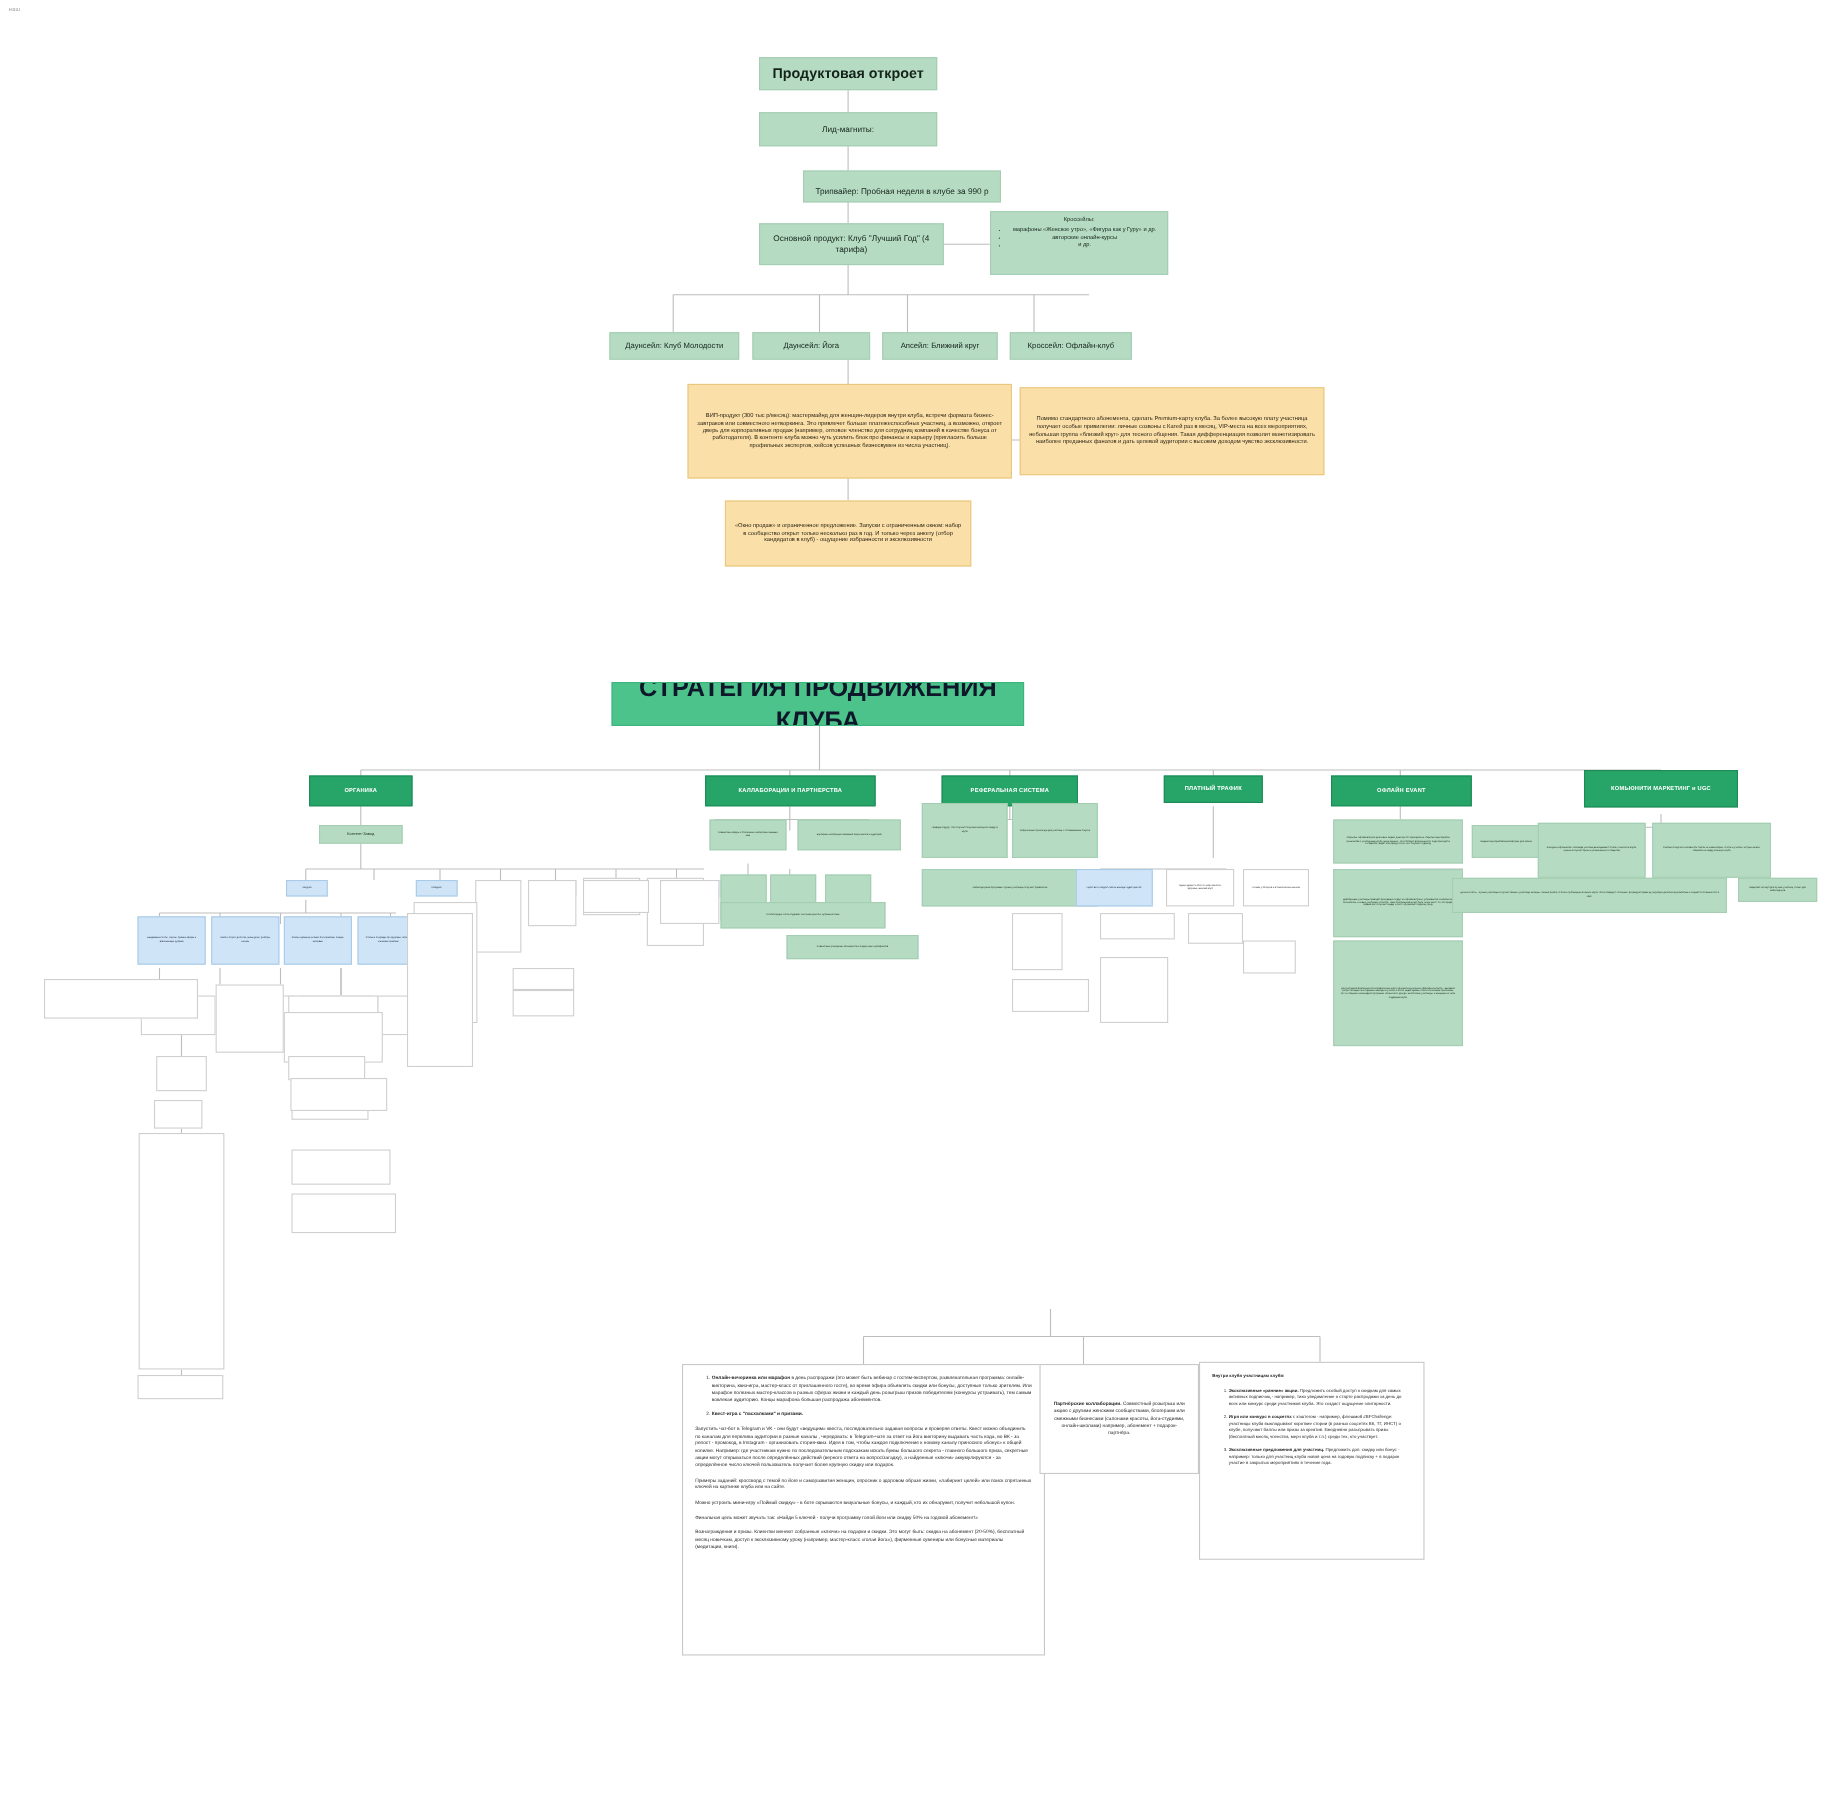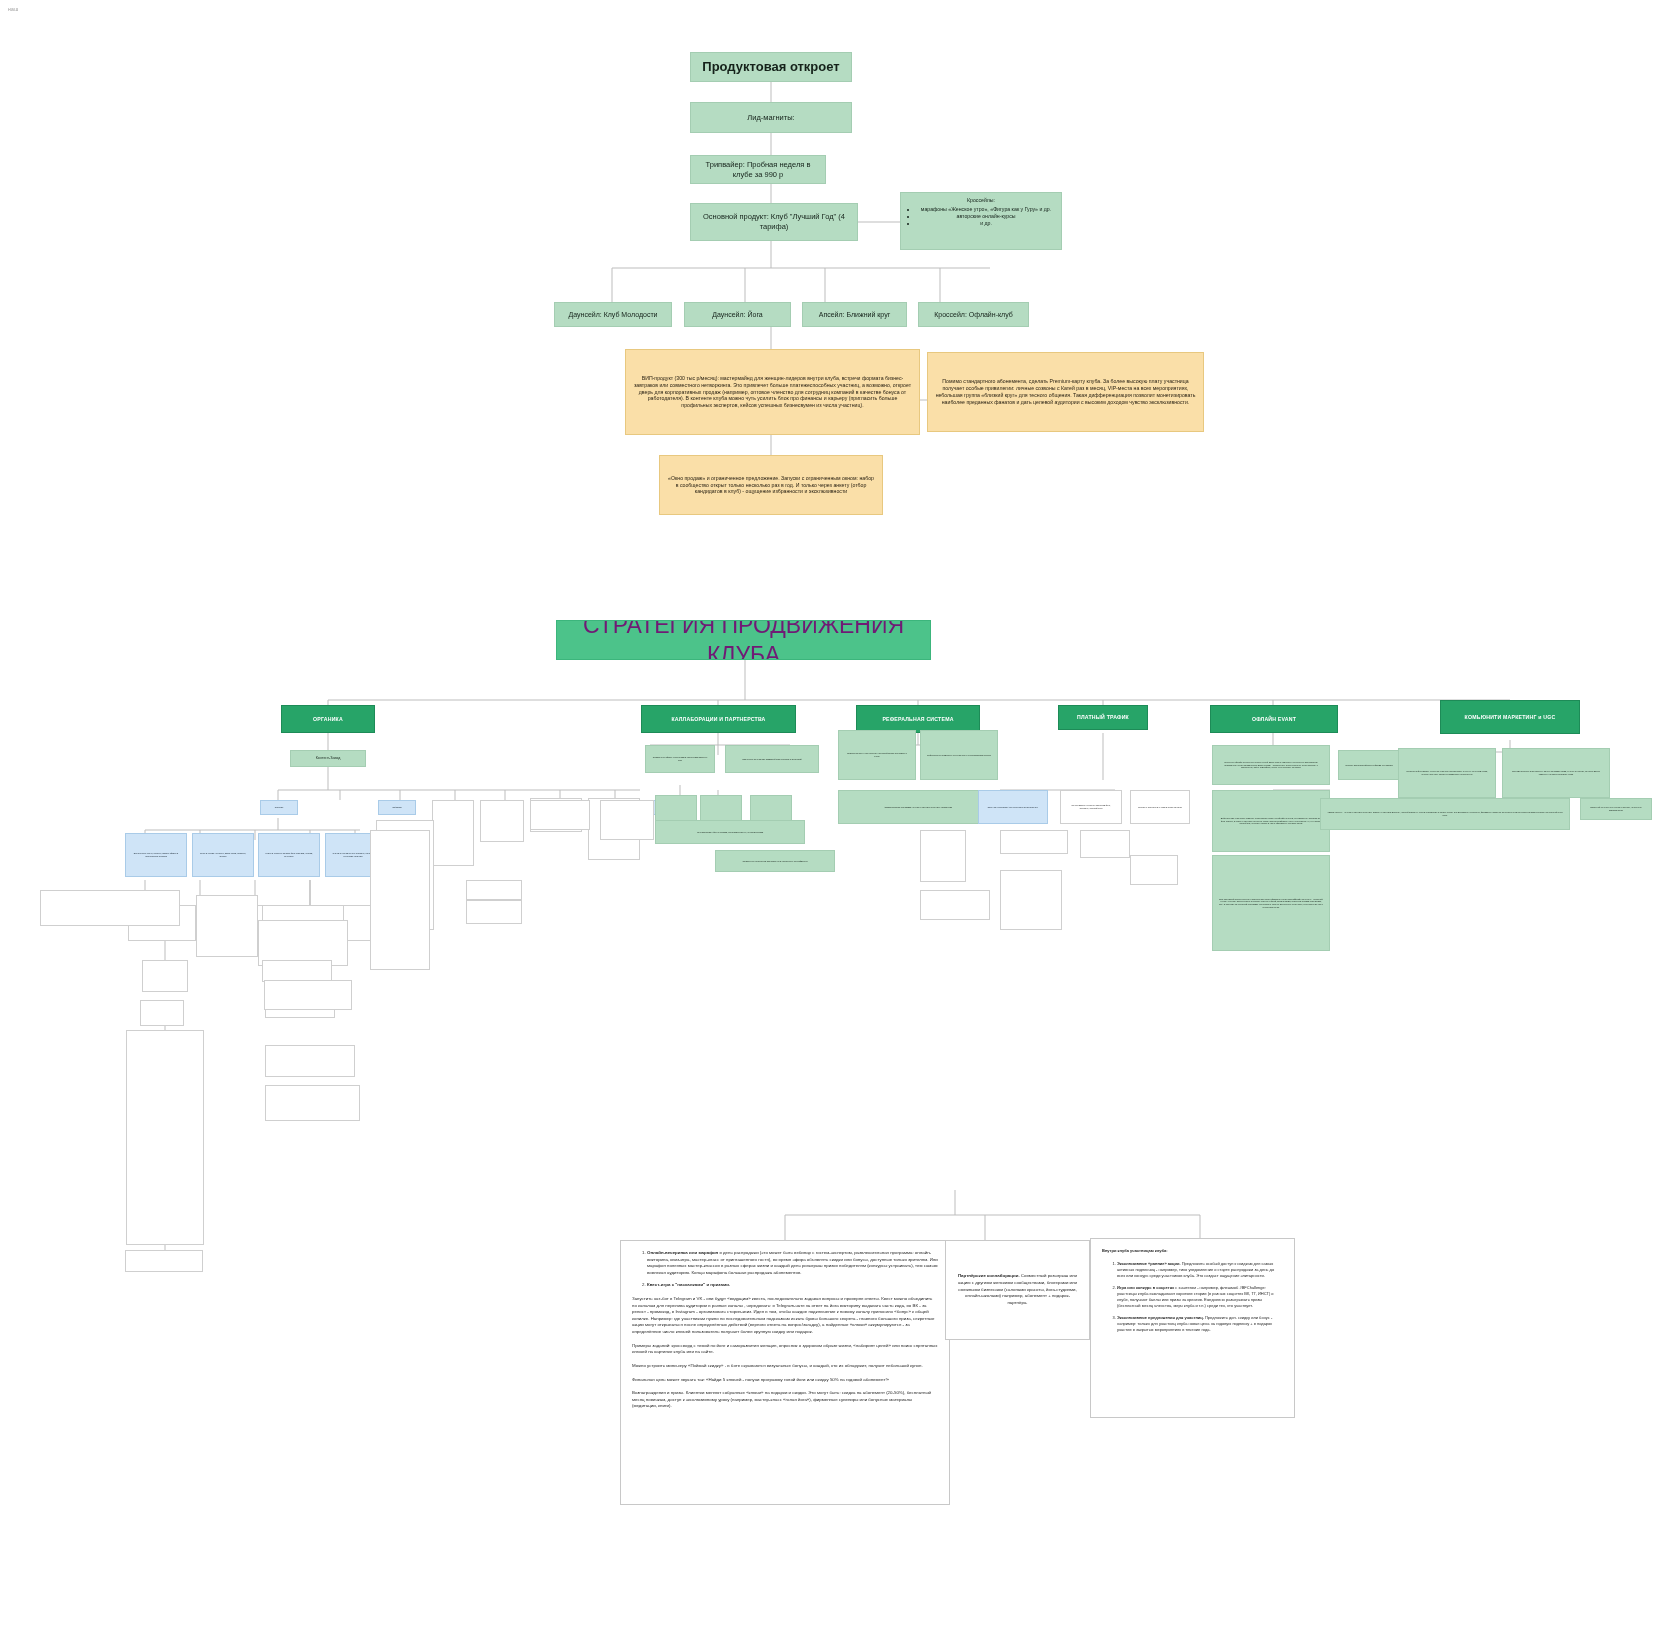--- a/index.html
+++ b/index.html
@@ -57,22 +57,22 @@
   .node.green-dark {
     background: #27a468;
     border-color: #1d8b57;
     color: #ffffff;
     font-weight: 700;
     letter-spacing: .2px;
   }
   .node.header-green {
     background: #4cc38a;
     border-color: #3cb57c;
-    color: #701a75;
-    font-weight: 400;
+    color: #0f172a;
+    font-weight: 700;
   }
   .node.orange {
     background: #fadfa8;
     border-color: #e8c87f;
     color: #2a2214;
     text-align: center;
   }
   .node.white {
     background: #ffffff;
     border-color: #cfcfcf;
@@ -229,21 +229,21 @@
   </svg>
 
   <div class="node green t-title" style="left:690px; top:52px; width:162px; height:30px;">
     <span class="inner">Продуктовая откроет</span>
   </div>
 
   <div class="node green t-br" style="left:690px; top:102px; width:162px; height:31px;">
     <span class="inner">Лид-магниты:</span>
   </div>
 
-  <div class="node green t-br" style="left:690px; top:155px; width:136px; height:29px;">
+  <div class="node green t-br" style="left:730px; top:155px; width:180px; height:29px;align-items:flex-end;">
     <span class="inner">Трипвайер: Пробная неделя в клубе за 990 р</span>
   </div>
 
   <div class="node green t-br" style="left:690px; top:203px; width:168px; height:38px;">
     <span class="inner">Основной продукт: Клуб "Лучший Год" (4 тарифа)</span>
   </div>
 
   <div class="node green t-xs" style="left:900px; top:192px; width:162px; height:58px; align-items:flex-start;">
     <div class="inner">
       <div style="margin-bottom:2px;">Кроссейлы:</div>

